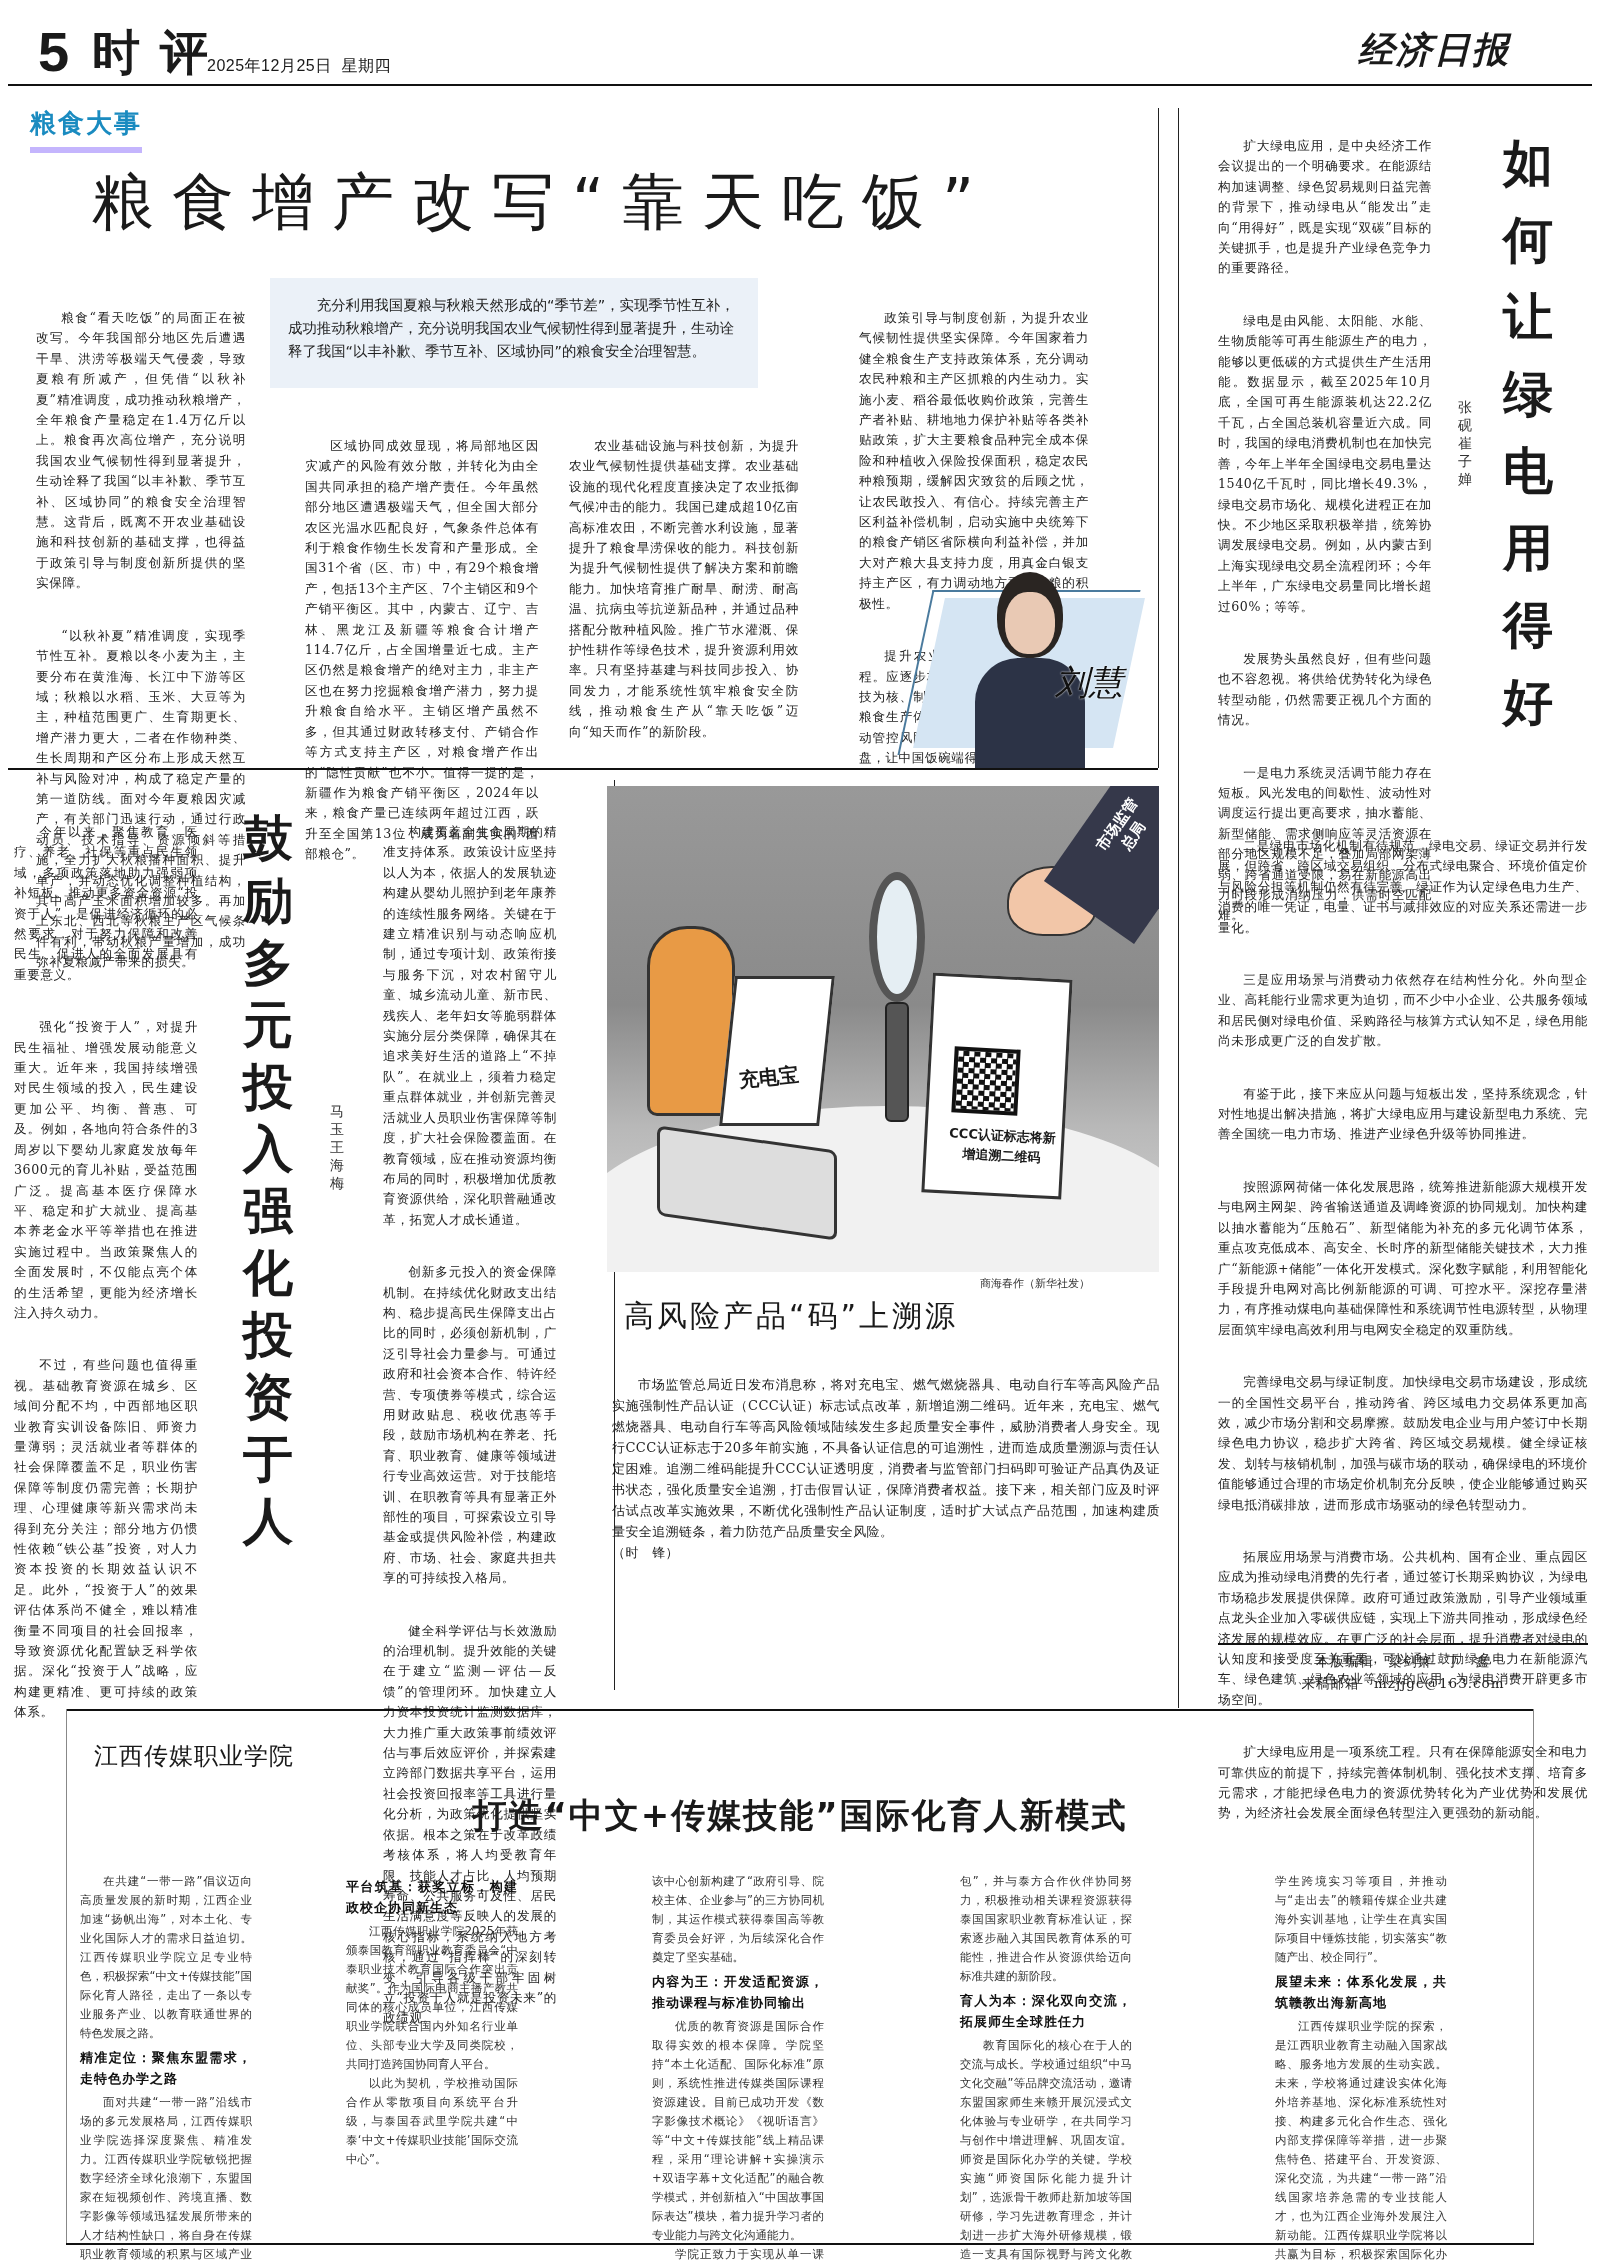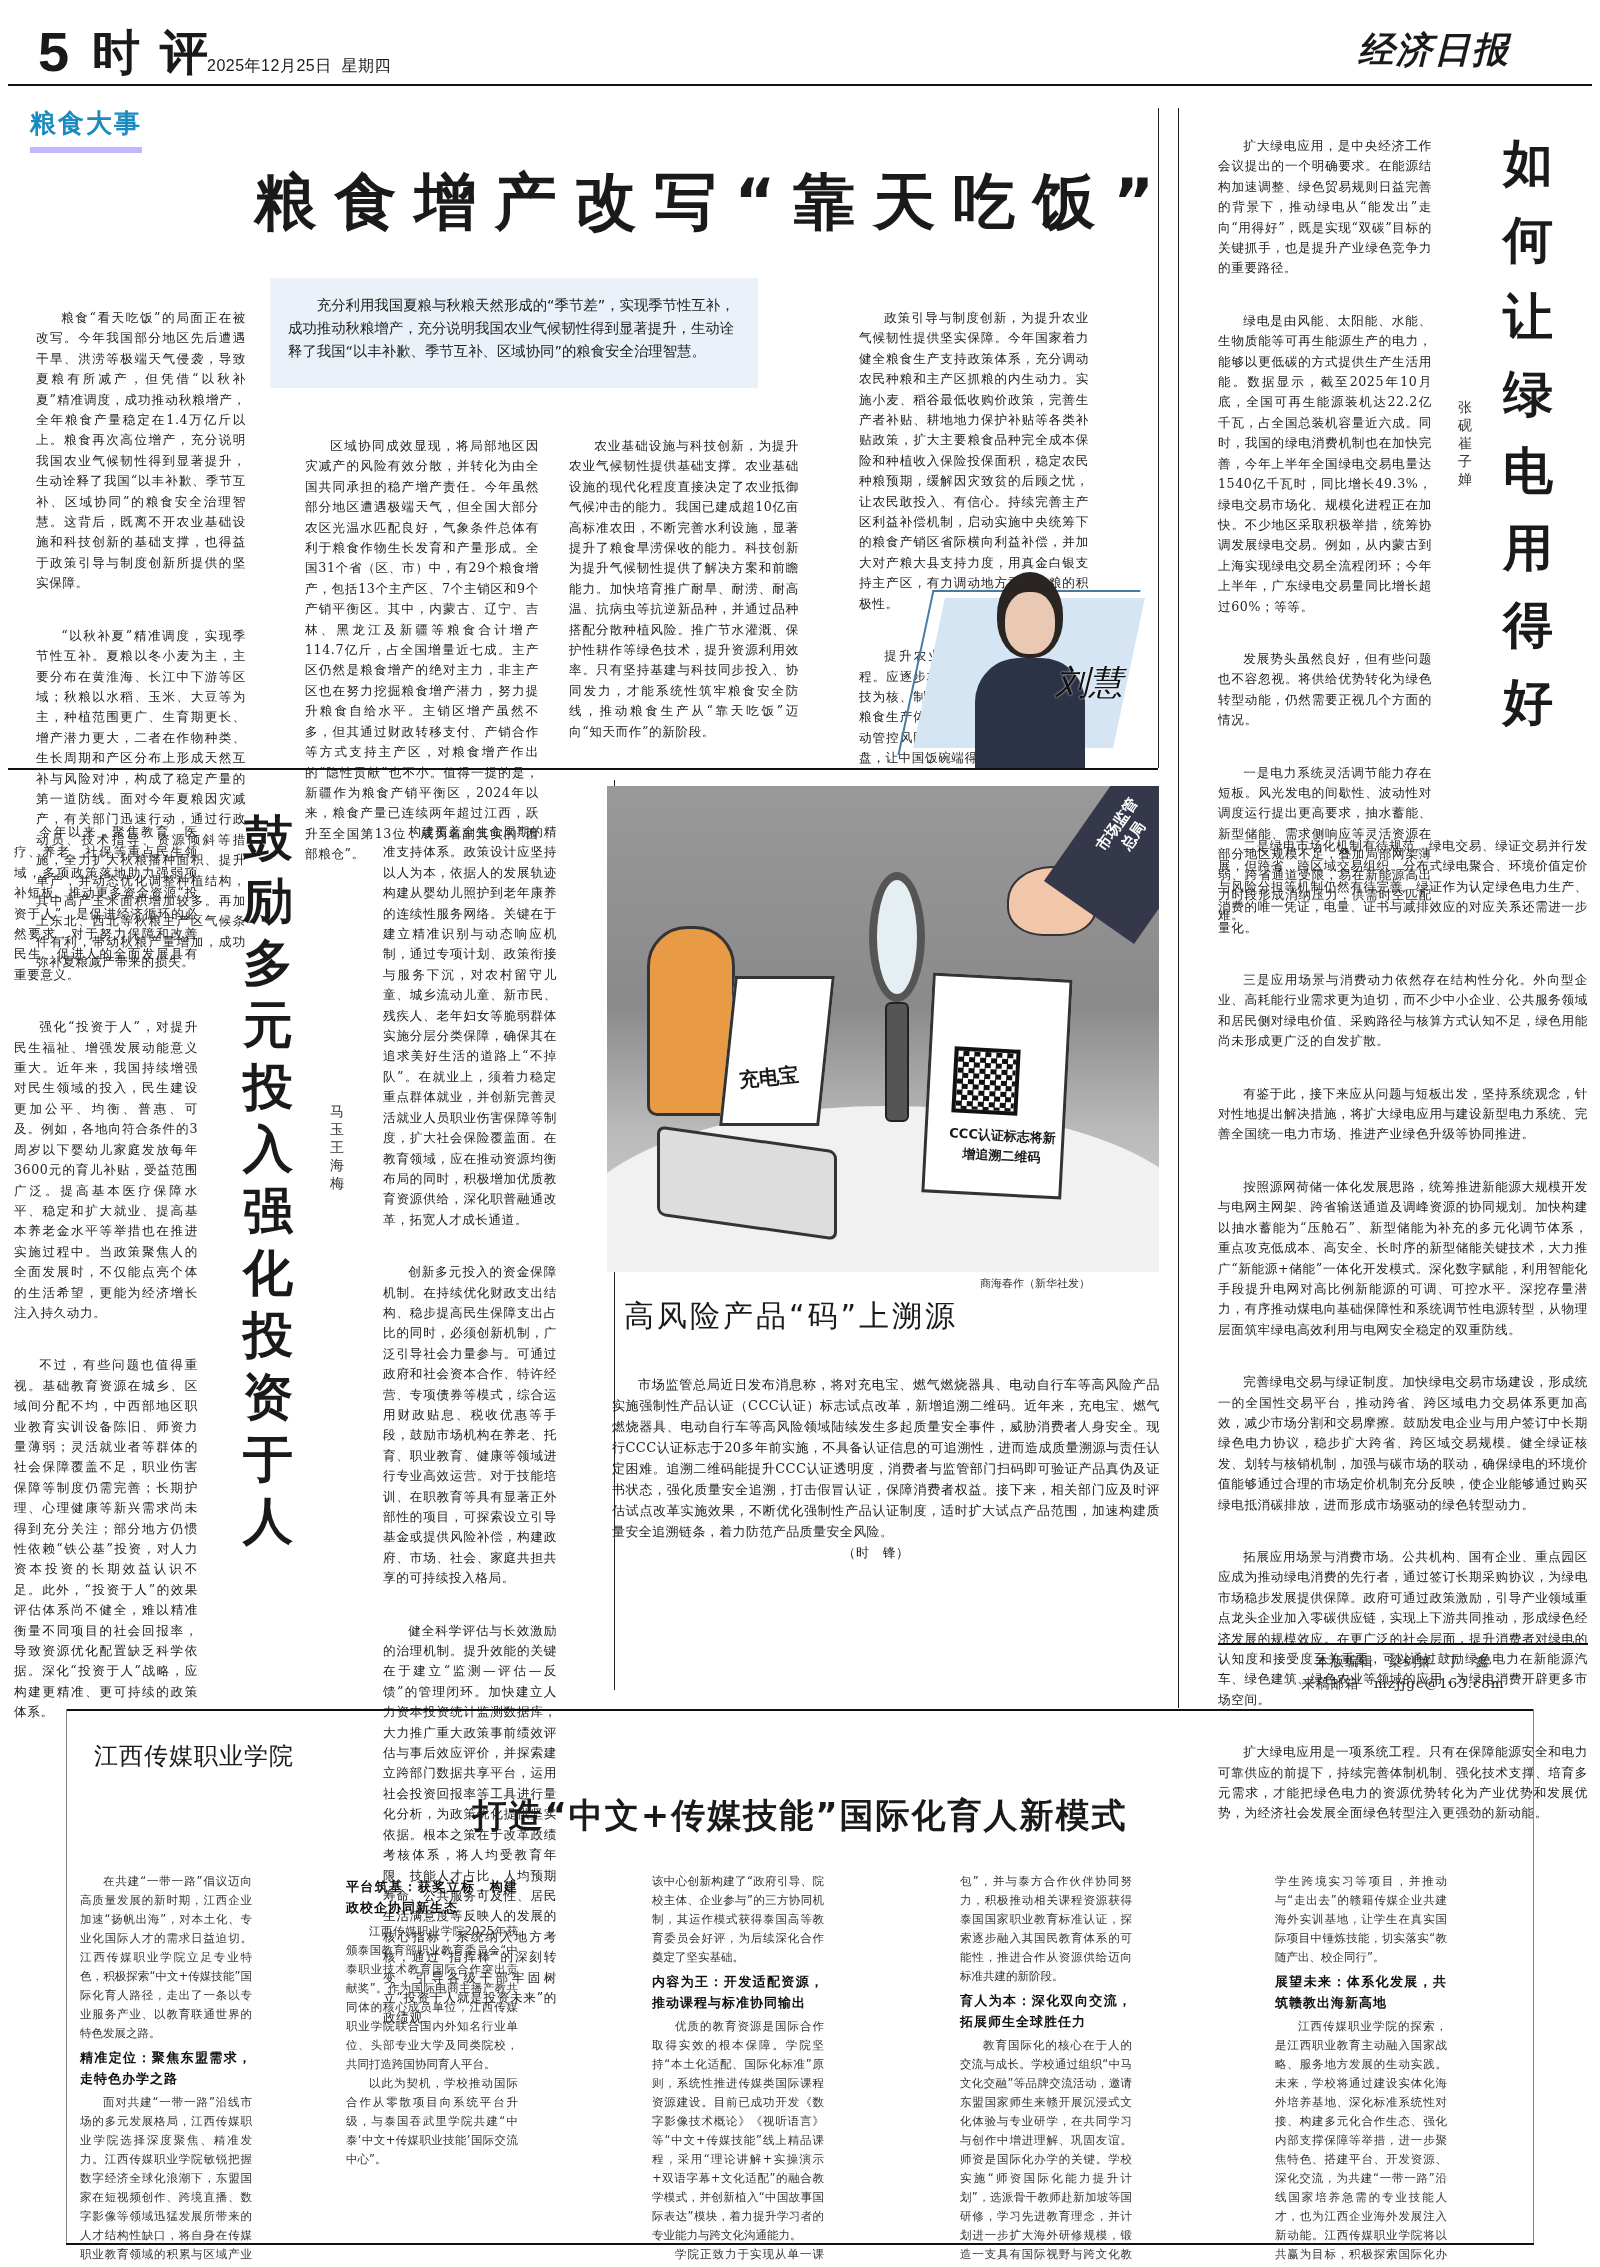--- a/index.html
+++ b/index.html
@@ -12,21 +12,21 @@
   
   #masthead { left: 0; top: 0; width: 1600px; height: 90px; }
   #page-num { left: 38px; top: 22px; font-family: "Liberation Sans", sans-serif; font-weight: bold; font-size: 56px; line-height: 60px; }
   #section-name { left: 92px; top: 24px; font-family: "DejaVu Serif", serif; font-weight: bold; font-size: 48px; line-height: 56px; letter-spacing: 20px; }
   #issue-date { left: 207px; top: 56px; font-family: "Liberation Sans", sans-serif; font-size: 16px; letter-spacing: 0.5px; }
   #paper-logo { right: 90px; top: 26px; font-family: "DejaVu Serif", serif; font-style: italic; font-weight: bold; font-size: 36px; letter-spacing: 2px; }
   #masthead-rule { left: 8px; top: 84px; width: 1584px; height: 2px; background: #111; }
 
   
   #column-tag { left: 30px; top: 106px; color: #1a8bc0; font-weight: bold; font-size: 26px; letter-spacing: 2px; padding-bottom: 6px; border-bottom: 6px solid #c4b5fd; }
-  #grain-title { left: 92px; top: 162px; width: 1080px; font-family: "DejaVu Sans", sans-serif; font-weight: bold; font-size: 62px; letter-spacing: 18px; line-height: 80px; text-align: right; }
+  #grain-title { left: 92px; top: 162px; width: 1080px; font-family: "DejaVu Sans", sans-serif; font-weight: normal; font-size: 62px; letter-spacing: 18px; line-height: 80px; }
   #grain-summary { left: 270px; top: 278px; width: 488px; height: 110px; background: #ebf1f8; padding: 16px 18px; font-family: "DejaVu Sans", sans-serif; font-size: 14.4px; line-height: 23px; color: #222; }
   #grain-summary p { text-indent: 2em; }
   #grain-col1 { left: 36px; top: 276px; width: 210px; }
   #grain-col2 { left: 305px; top: 404px; width: 234px; }
   #grain-col3 { left: 569px; top: 404px; width: 230px; }
   #grain-col4 { left: 859px; top: 276px; width: 230px; }
 
   #author-photo { left: 905px; top: 560px; width: 250px; height: 208px; }
   #photo-bg { left: 24px; top: 38px; width: 200px; height: 150px; background: #d5e5f3; transform: skewX(-12deg); }
   #photo-frame { left: 10px; top: 30px; width: 208px; height: 165px; border-left: 2px solid #4a7a9d; border-top: 2px solid #4a7a9d; transform: skewX(-12deg); }
@@ -65,21 +65,21 @@
   #cartoon-magnifier-handle { left: 278px; top: 216px; width: 24px; height: 120px; background: #555; border: 2px solid #222; border-radius: 6px; }
   #cartoon-cert-sign { left: 320px; top: 190px; width: 140px; height: 220px; background: #fff; border: 3px solid #333; transform: rotate(3deg); }
   #cartoon-qr { left: 346px; top: 262px; width: 66px; height: 66px; background: repeating-conic-gradient(#111 0 25%, #fff 0 50%) 0 0 / 11px 11px; border: 4px solid #111; transform: rotate(3deg); }
   #cartoon-cert-text { left: 340px; top: 340px; width: 110px; font-family: "DejaVu Sans", sans-serif; font-weight: bold; font-size: 13px; line-height: 20px; text-align: center; transform: rotate(3deg); }
   #cartoon-sleeve { left: 470px; top: -10px; width: 110px; height: 150px; background: #35384a; transform: rotate(35deg); }
   #cartoon-sleeve-text { left: 488px; top: 24px; width: 60px; color: #fff; font-family: "DejaVu Sans", sans-serif; font-weight: bold; font-size: 15px; line-height: 20px; text-align: center; transform: rotate(-55deg); }
   #cartoon-hand { left: 400px; top: 80px; width: 90px; height: 70px; border-radius: 50% 50% 40% 40%; background: #f2c6a8; border: 2px solid #333; }
   #cartoon-credit { left: 980px; top: 1276px; font-size: 11px; color: #333; }
   #cartoon-title { left: 624px; top: 1296px; font-family: "DejaVu Sans", sans-serif; font-size: 30px; letter-spacing: 3px; }
   #cartoon-text { left: 612px; top: 1342px; width: 548px; font-size: 13px; line-height: 21px; letter-spacing: 0.4px; }
-  #cartoon-byline { text-align: center; padding-right: 20px; }
+  #cartoon-byline { text-align: left; padding-right: 20px; }
 
   
   #ad-top-rule { left: 66px; top: 1709px; width: 1468px; height: 2px; background: #111; }
   #ad-left-rule { left: 66px; top: 1709px; width: 1px; height: 534px; background: #888; }
   #ad-right-rule { left: 1533px; top: 1709px; width: 1px; height: 534px; background: #888; }
   #ad-bottom-rule { left: 66px; top: 2243px; width: 1468px; height: 2px; background: #111; }
   #ad-org { left: 94px; top: 1740px; font-family: "DejaVu Sans", sans-serif; font-size: 24px; letter-spacing: 1px; }
   #ad-title { left: 0; width: 1600px; top: 1793px; text-align: center; font-family: "DejaVu Sans", sans-serif; font-weight: bold; font-size: 34px; letter-spacing: 2px; }
   .ad-col { top: 1872px; width: 172px; font-family: "DejaVu Sans", sans-serif; font-size: 11.5px; line-height: 19px; color: #333; text-align: justify; }
   .ad-col p { text-indent: 2em; }

